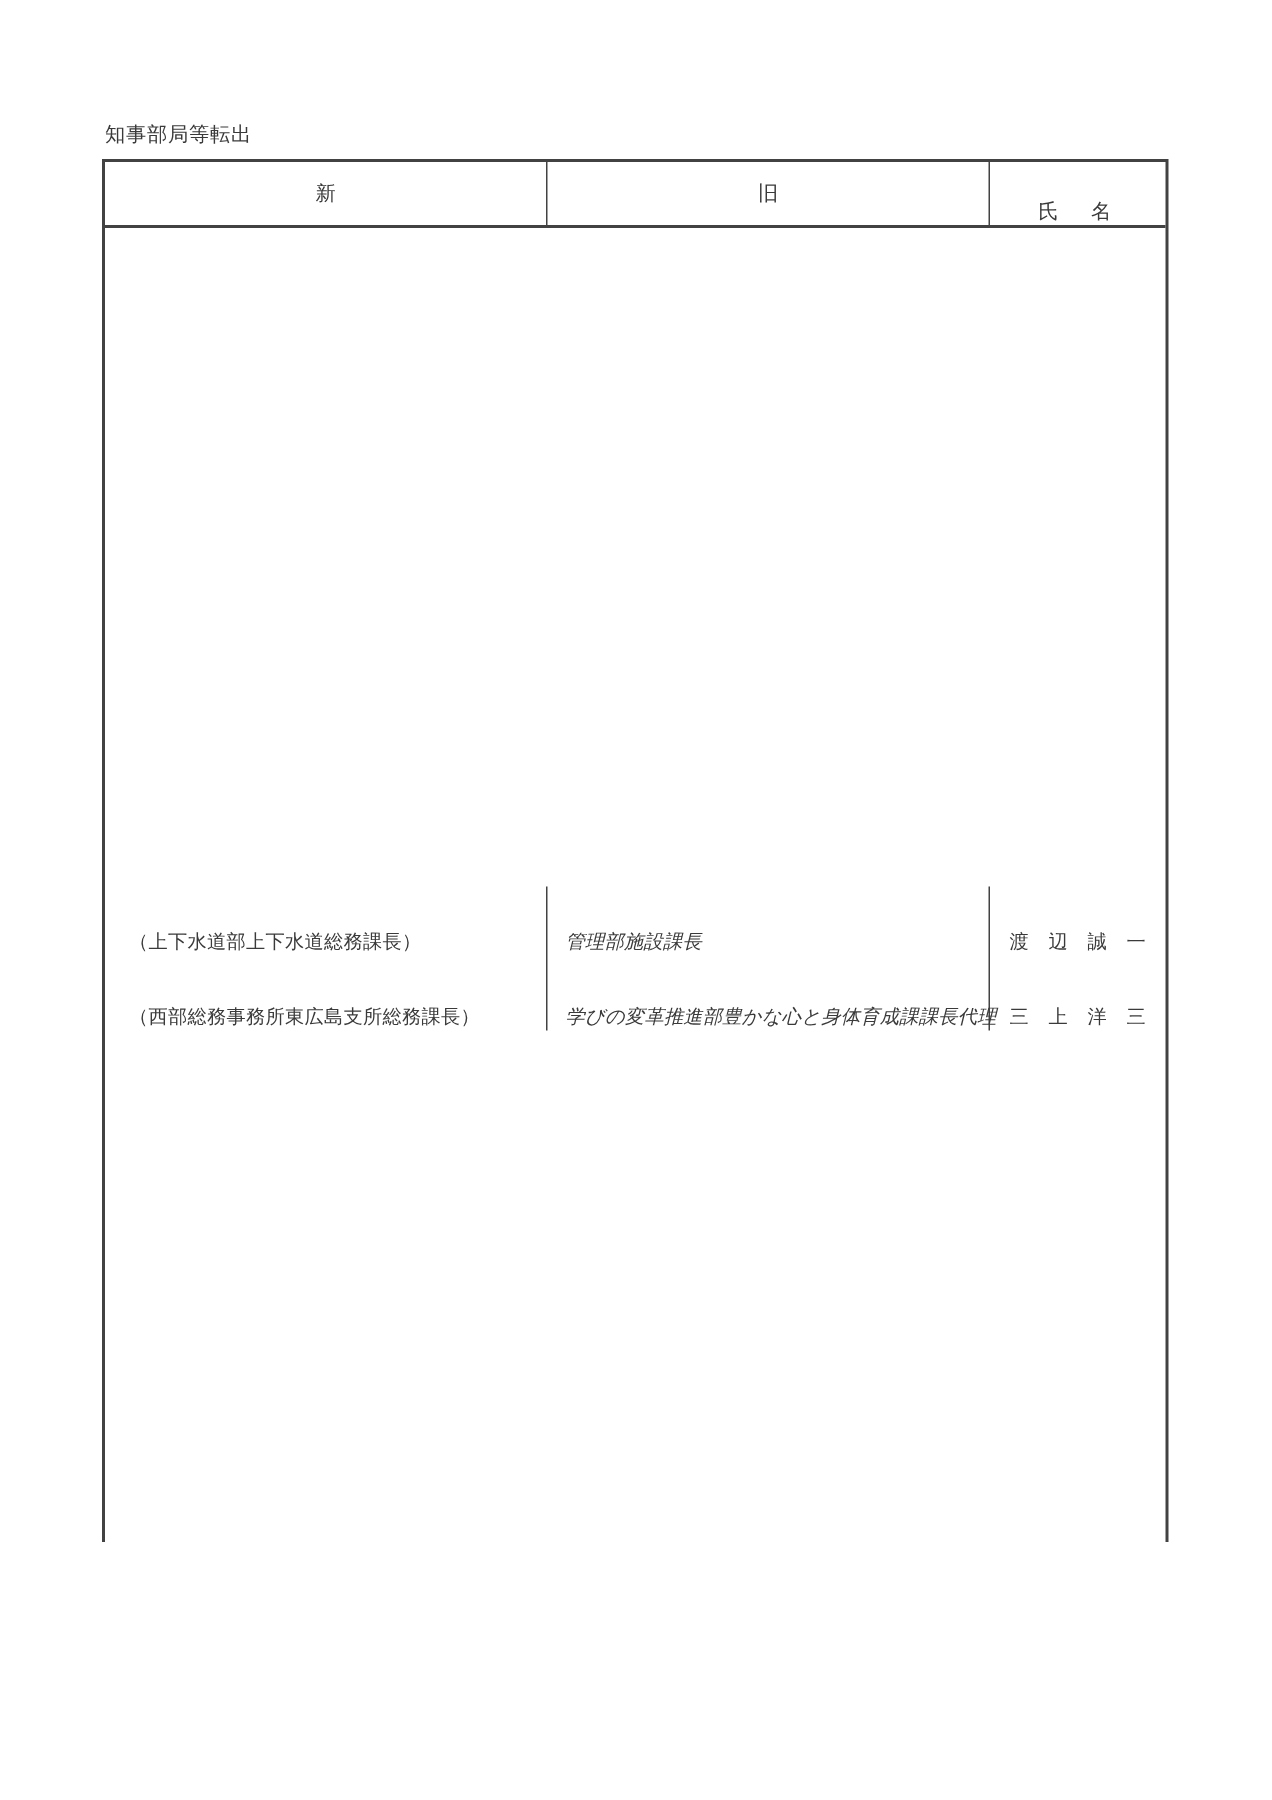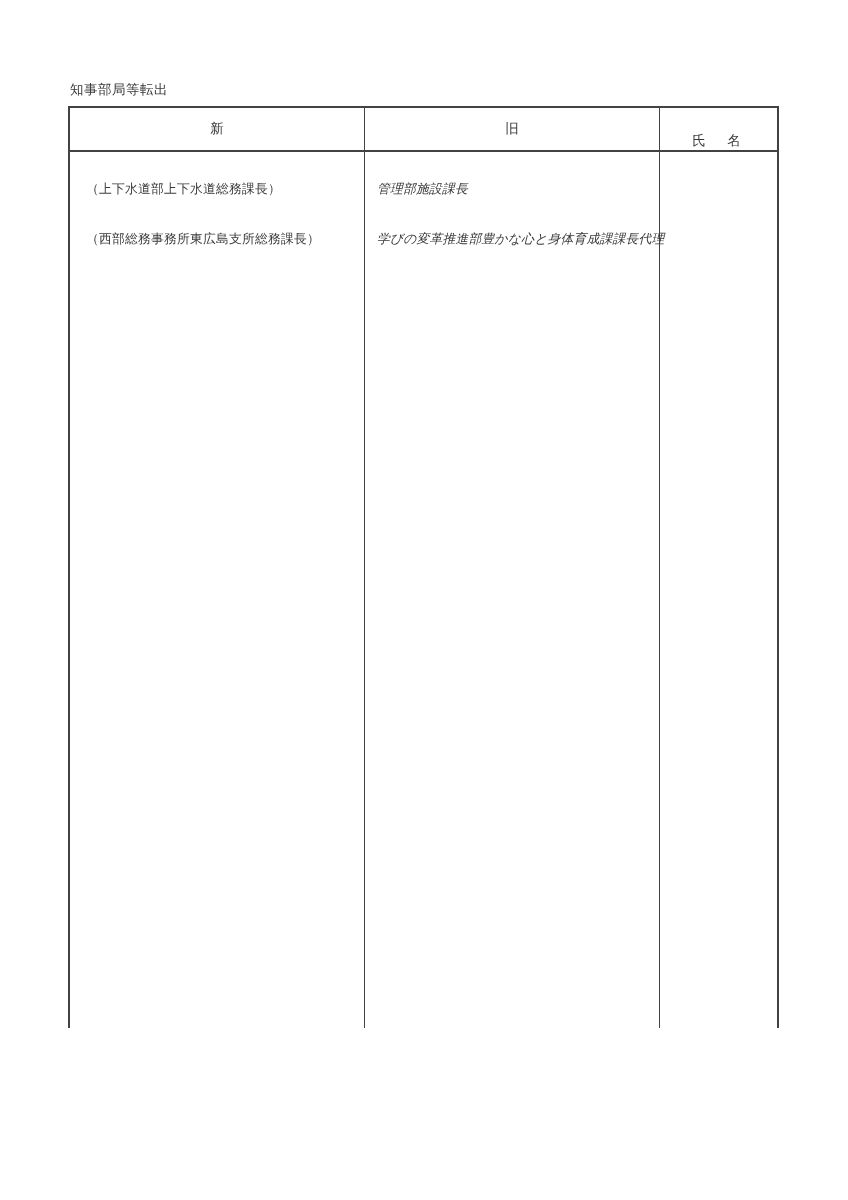--- a/index.html
+++ b/index.html
@@ -46,20 +46,21 @@
     display: flex;
     align-items: center;
     justify-content: center;
     font-size: 13.5px;
     white-space: nowrap;
   }
   .body-row {
     display: flex;
     flex: 1 1 auto;
     min-height: 0;
+    align-items: center;
   }
   .body-col {
     box-sizing: border-box;
     padding-top: 28px;
   }
   .c1 { width: 295px; border-right: 1.5px solid #424242; }
   .c2 { width: 295px; border-right: 1.5px solid #424242; }
   .c3 { flex: 1 1 auto; }
   .body-col.c1 { padding-left: 16px; }
   .body-col.c2 { padding-left: 12px; font-style: italic; }
@@ -106,19 +107,23 @@
       <div class="body-col c1">
         <div class="entry">（上下水道部上下水道総務課長）</div>
         <div class="entry">（西部総務事務所東広島支所総務課長）</div>
       </div>
 
       <div class="body-col c2">
         <div class="entry">管理部施設課長</div>
         <div class="entry">学びの変革推進部豊かな心と身体育成課課長代理</div>
       </div>
 
+      <div class="body-col c3">
+        <div class="entry">渡　辺　誠　一</div>
+        <div class="entry">三　上　洋　三</div>
+      </div>
 
     </div>
   </div>
 
   <div class="page-number">5</div>
 
 </div>
 
 </body></html>

